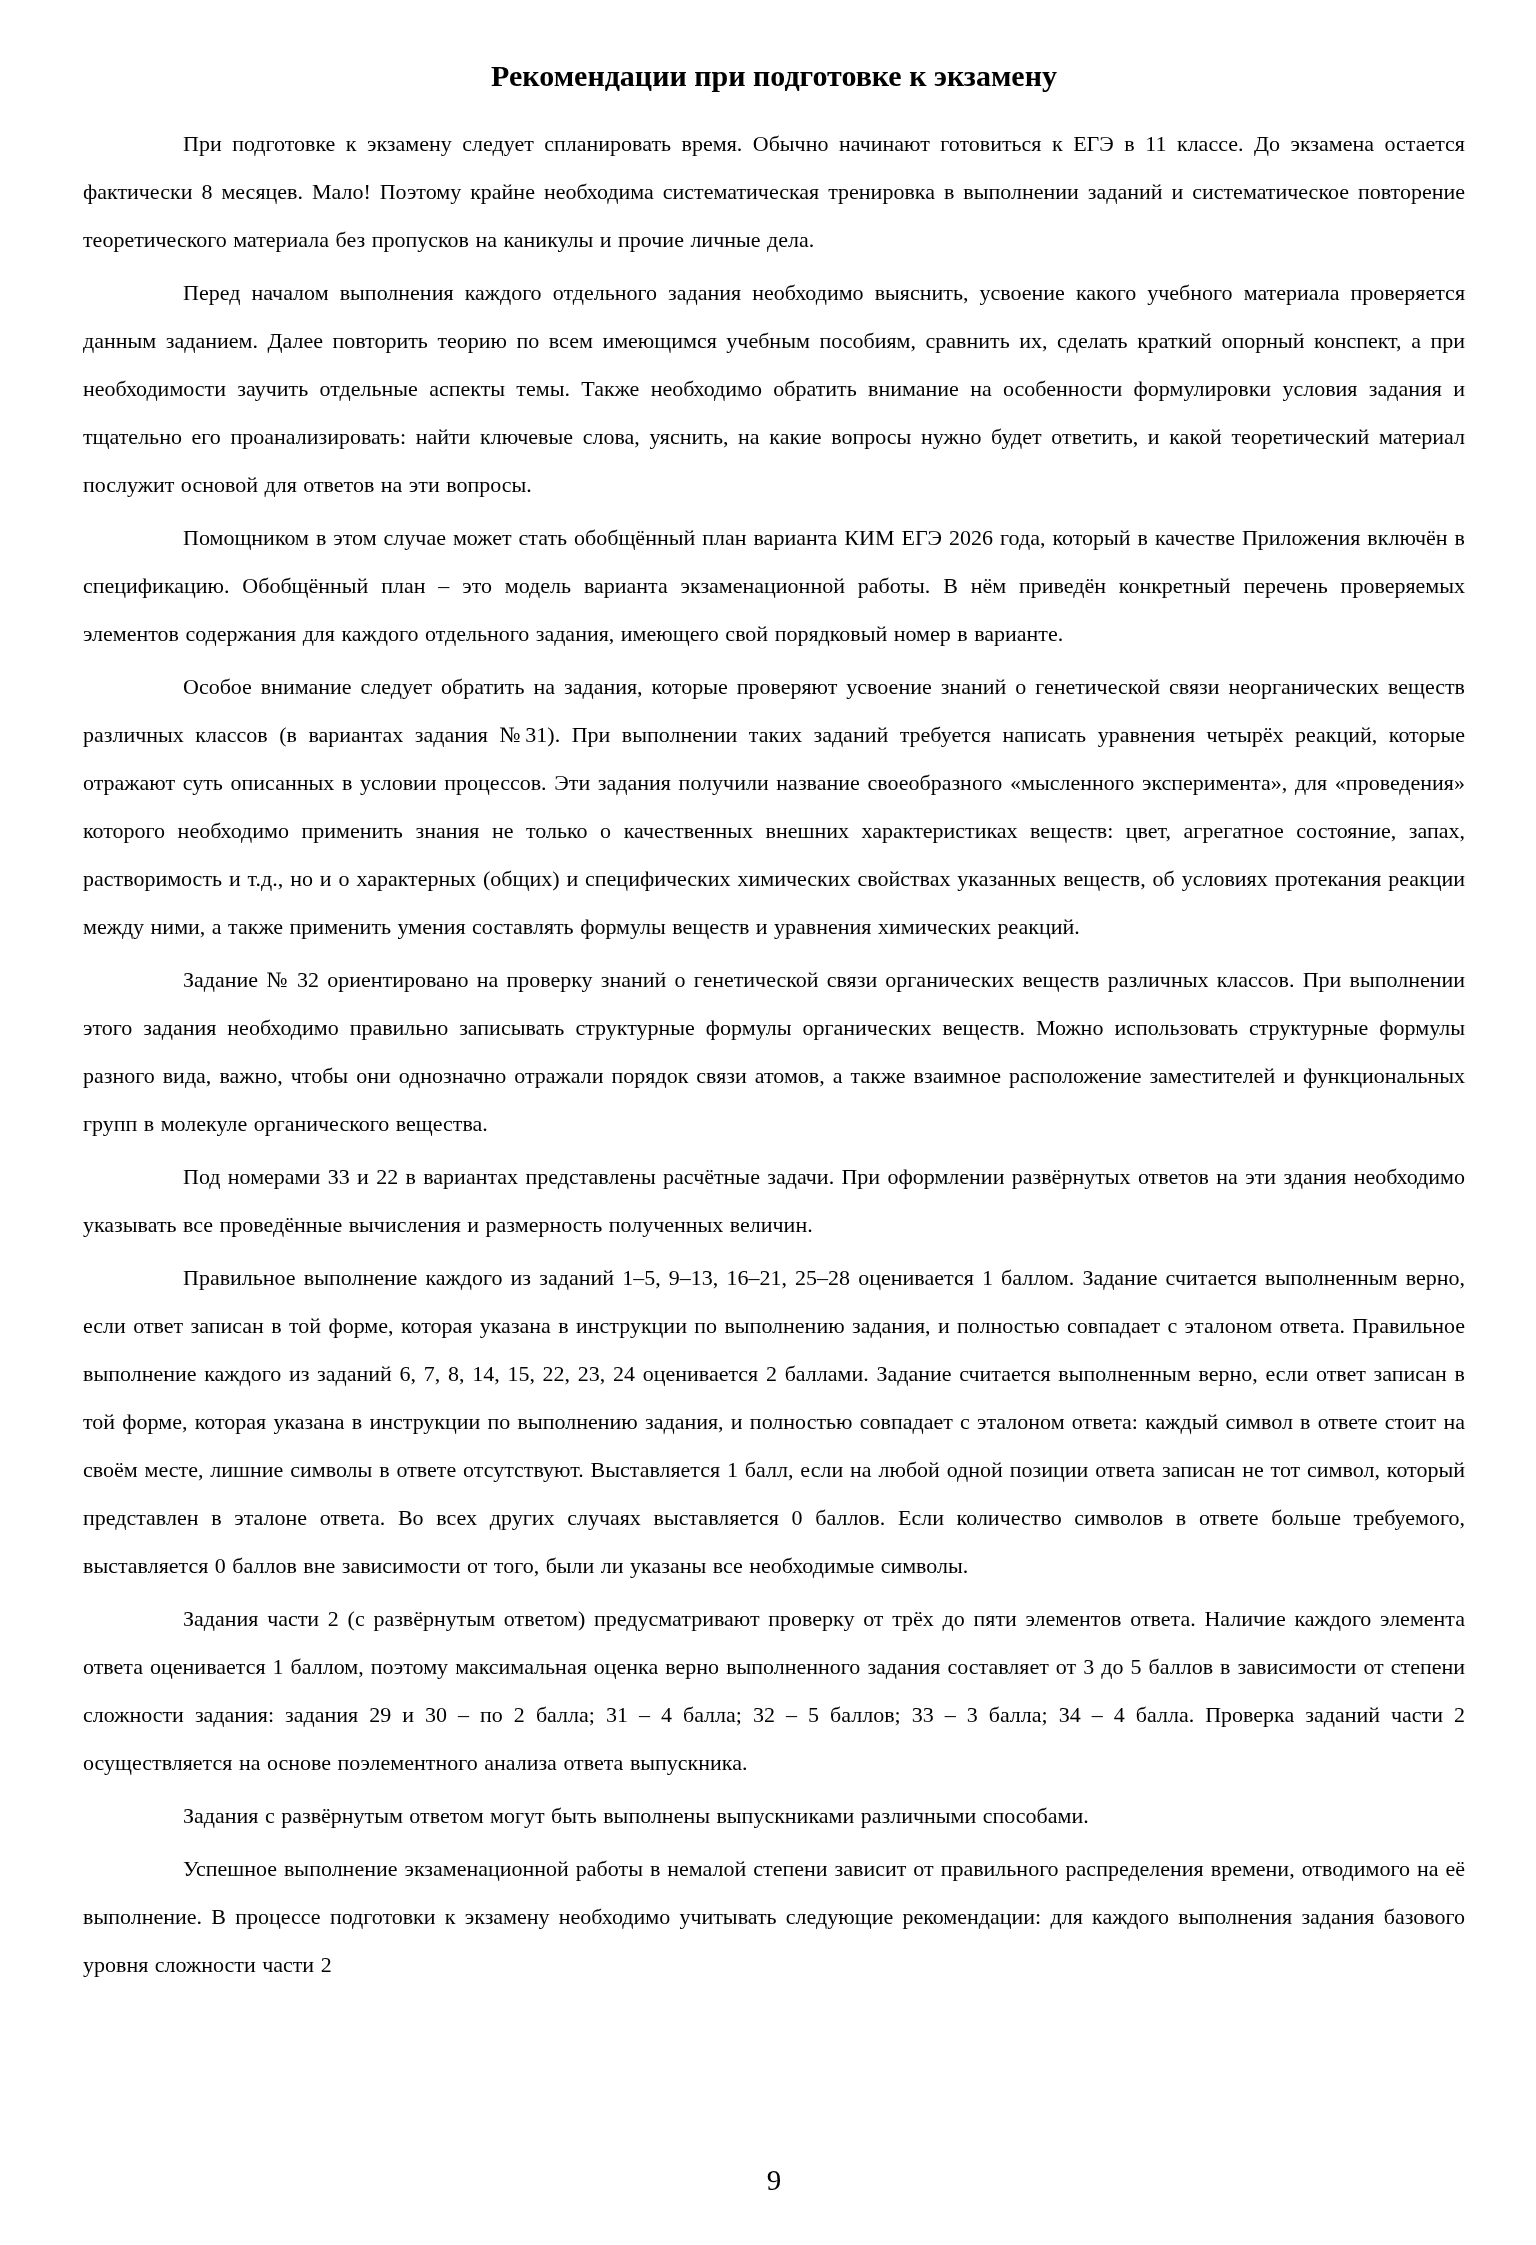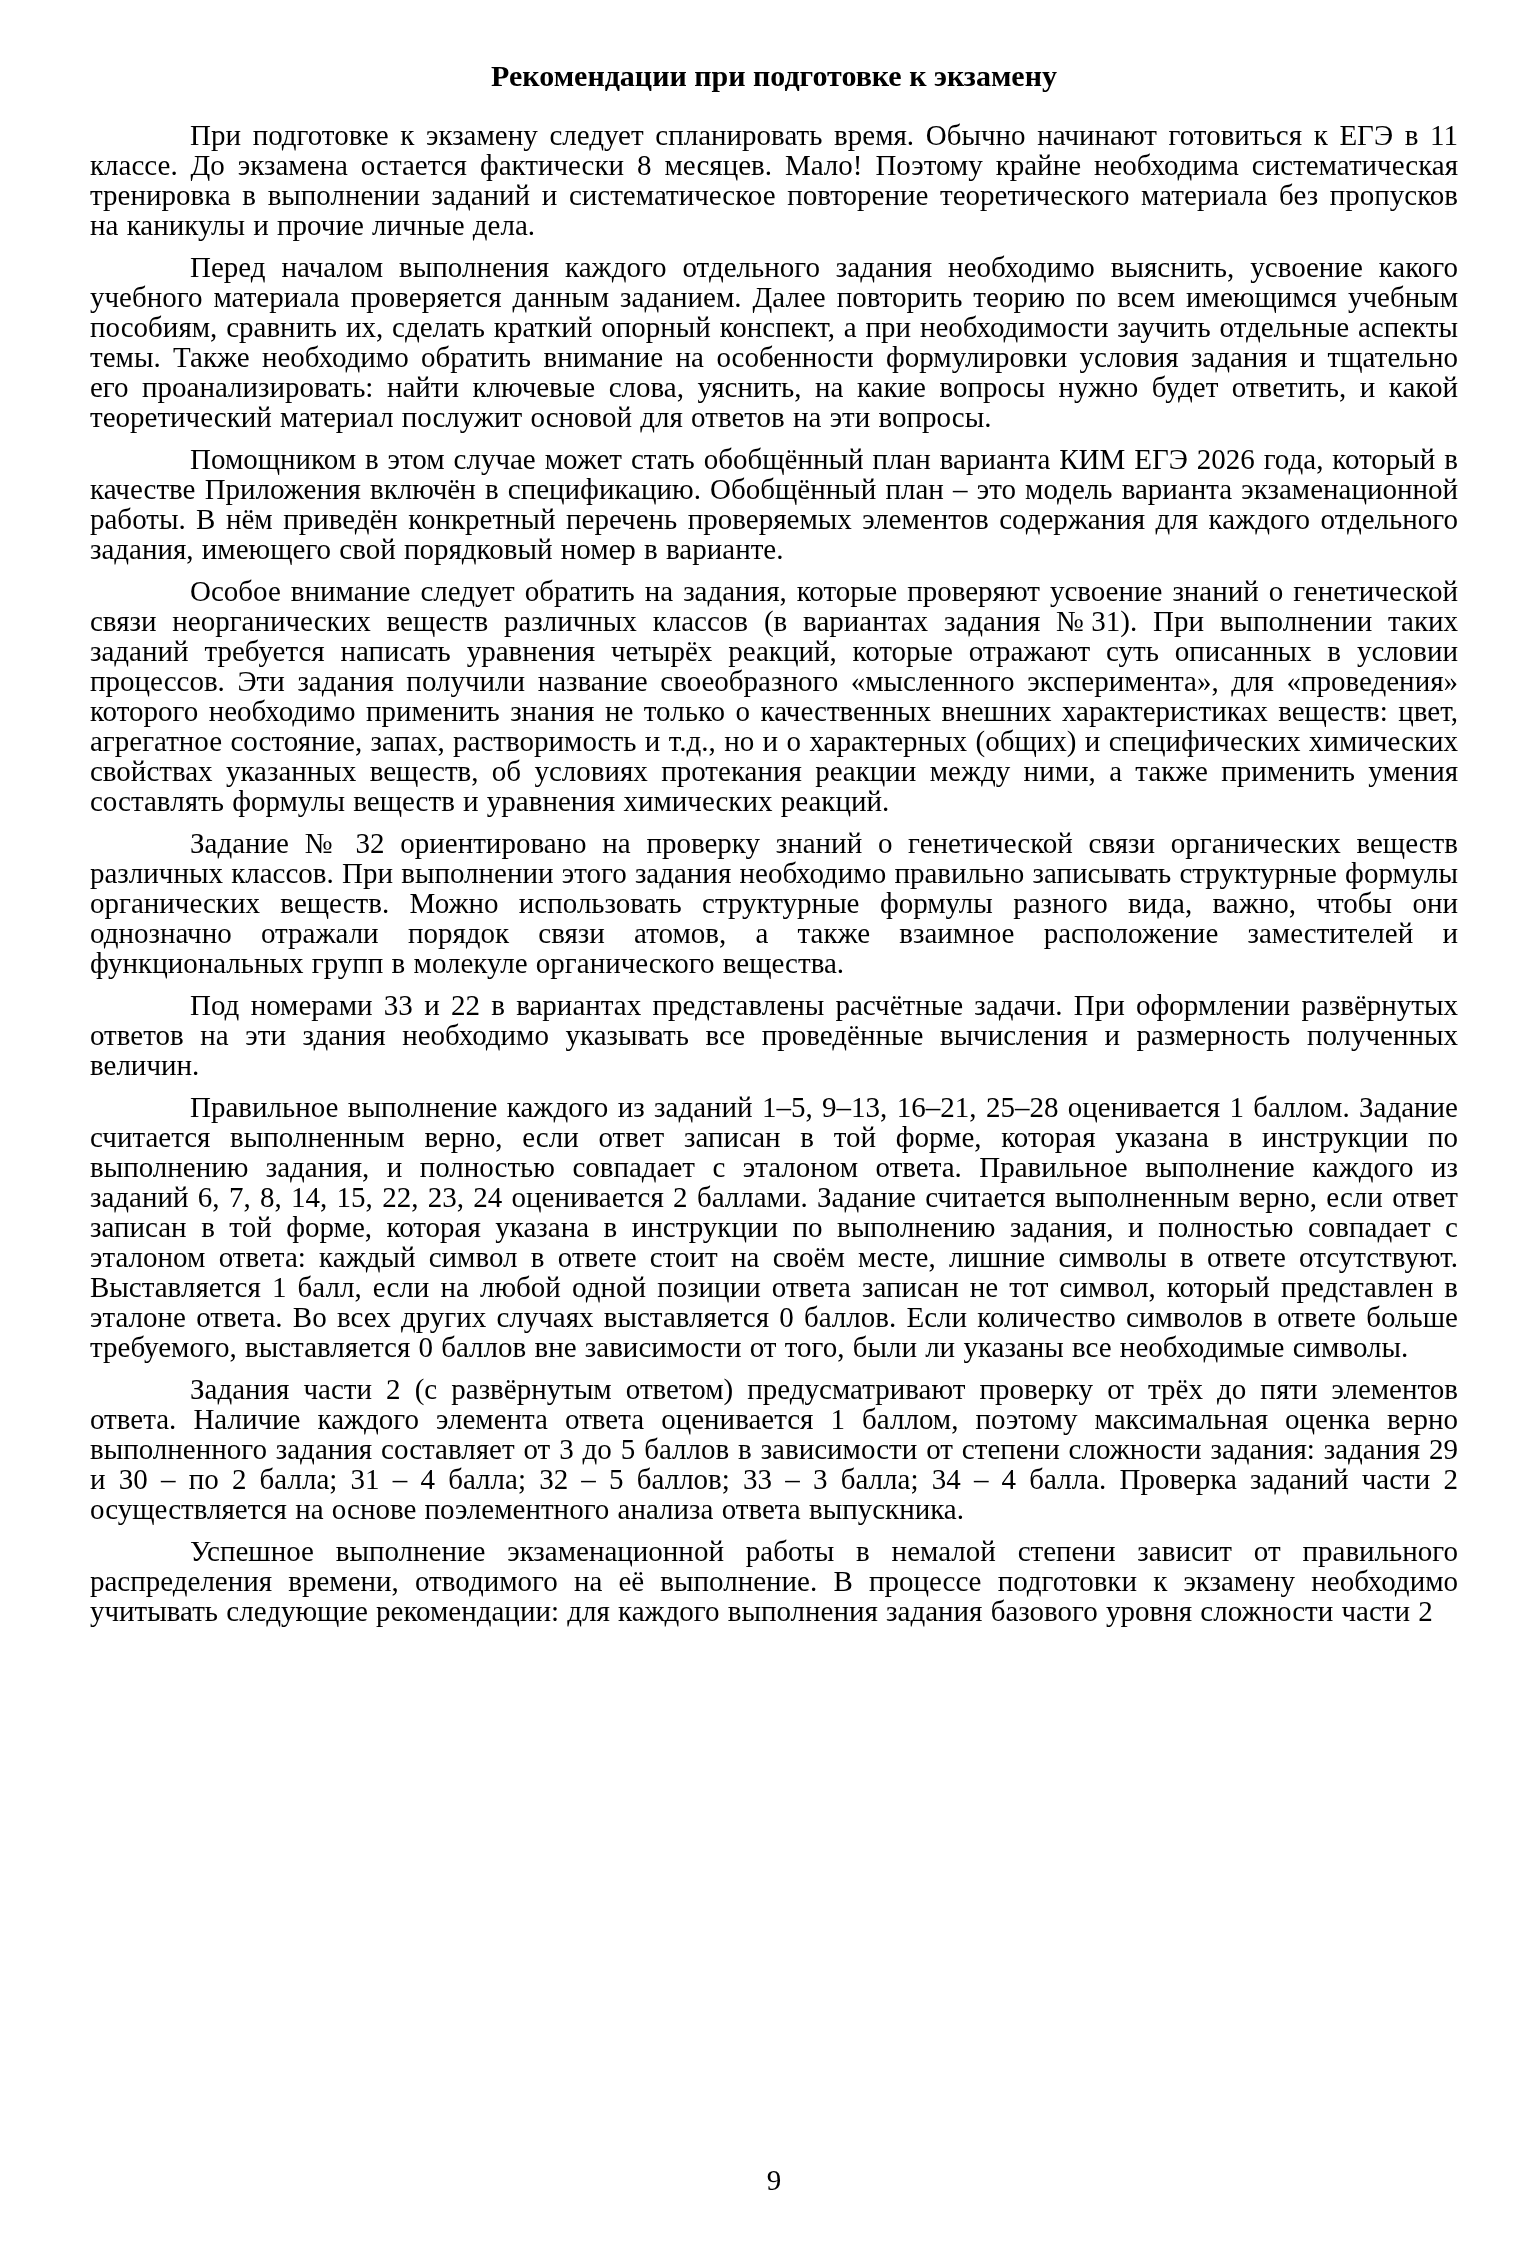--- a/index.html
+++ b/index.html
@@ -22,23 +22,23 @@
     padding: 58px 66px 0 78px;
   }
   .doc-title {
     font-size: 30px;
     font-weight: bold;
     text-align: center;
     margin: 0 0 26px 0;
     line-height: 36px;
   }
   .doc-body p.para {
-    margin: 12px;
-    font-size: 29px;
-    line-height: 30px;
+    margin: 5px;
+    font-size: 22px;
+    line-height: 48px;
     text-align: justify;
     text-indent: 100px;
     word-spacing: 1px;
   }
   .doc-body .it {
   }
   .page-number {
     position: absolute;
     top: 2162px;
     left: 78px;
@@ -56,17 +56,18 @@
 
   <div class="doc-body">
       <p class="para"><span>При подготовке к экзамену следует спланировать время. Обычно начинают готовиться к ЕГЭ в 11 классе. До экзамена остается фактически 8 месяцев. Мало! Поэтому крайне необходима систематическая тренировка в выполнении заданий и систематическое повторение теоретического материала без пропусков на каникулы и прочие личные дела.</span></p>
       <p class="para"><span>Перед началом выполнения каждого отдельного задания необходимо выяснить, усвоение какого учебного материала проверяется данным заданием. Далее повторить теорию по всем имеющимся учебным пособиям, сравнить их, сделать краткий опорный конспект, а при необходимости заучить отдельные аспекты темы. Также необходимо обратить внимание на </span><span class="it">особенности формулировки условия</span><span> задания и тщательно его проанализировать: найти ключевые слова, уяснить, на какие вопросы нужно будет ответить, и какой теоретический материал послужит основой для ответов на эти вопросы.</span></p>
       <p class="para"><span>Помощником в этом случае может стать обобщённый план варианта КИМ ЕГЭ 2026 года, который в качестве Приложения включён в спецификацию. Обобщённый план – это модель варианта экзаменационной работы. В нём приведён конкретный перечень проверяемых элементов содержания для каждого отдельного задания, имеющего свой порядковый номер в варианте.</span></p>
       <p class="para"><span>Особое внимание следует обратить на задания, которые проверяют усвоение знаний о генетической связи неорганических веществ различных классов (в вариантах задания №31). При выполнении таких заданий требуется написать уравнения четырёх реакций, которые отражают суть описанных в условии процессов. Эти задания получили название своеобразного «мысленного эксперимента», для «проведения» которого необходимо применить знания не только о качественных внешних характеристиках веществ: цвет, агрегатное состояние, запах, растворимость и т.д., но и о характерных (общих) и специфических химических свойствах указанных веществ, об условиях протекания реакции между ними, а также применить умения составлять формулы веществ и уравнения химических реакций.</span></p>
       <p class="para"><span>Задание № 32 ориентировано на проверку знаний о генетической связи органических веществ различных классов. При выполнении этого задания необходимо правильно записывать структурные формулы органических веществ. Можно использовать структурные формулы разного вида, важно, чтобы они однозначно отражали порядок связи атомов, а также взаимное расположение заместителей и функциональных групп в молекуле органического вещества.</span></p>
       <p class="para"><span>Под номерами 33 и 22 в вариантах представлены расчётные задачи. При оформлении развёрнутых ответов на эти здания необходимо указывать все проведённые вычисления и размерность полученных величин.</span></p>
       <p class="para"><span>Правильное выполнение каждого из заданий 1–5, 9–13, 16–21, 25–28 оценивается 1 баллом. Задание считается выполненным верно, если ответ записан в той форме, которая указана в инструкции по выполнению задания, и полностью совпадает с эталоном ответа. Правильное выполнение каждого из заданий 6, 7, 8, 14, 15, 22, 23, 24 оценивается 2 баллами. Задание считается выполненным верно, если ответ записан в той форме, которая указана в инструкции по выполнению задания, и полностью совпадает с эталоном ответа: каждый символ в ответе стоит на своём месте, лишние символы в ответе отсутствуют. Выставляется 1 балл, если на любой одной позиции ответа записан не тот символ, который представлен в эталоне ответа. Во всех других случаях выставляется 0 баллов. Если количество символов в ответе больше требуемого, выставляется 0 баллов вне зависимости от того, были ли указаны все необходимые символы.</span></p>
       <p class="para"><span>Задания части 2 (с развёрнутым ответом) предусматривают проверку от трёх до пяти элементов ответа. Наличие каждого элемента ответа оценивается 1 баллом, поэтому максимальная оценка верно выполненного задания составляет от 3 до 5 баллов в зависимости от степени сложности задания: задания 29 и 30 – по 2 балла; 31 – 4 балла; 32 – 5 баллов; 33 – 3 балла; 34 – 4 балла. Проверка заданий части 2 осуществляется на основе поэлементного анализа ответа выпускника.</span></p>
+      <p class="para"><span>Задания с развёрнутым ответом могут быть выполнены выпускниками различными способами.</span></p>
       <p class="para"><span>Успешное выполнение экзаменационной работы в немалой степени зависит от </span><span class="it">правильного распределения времени, отводимого на её выполнение.</span><span> В процессе подготовки к экзамену необходимо учитывать следующие рекомендации: для каждого выполнения задания базового уровня сложности части 2</span></p>
     </div>
 
   <div class="page-number">9</div>
 </div>
 
 </body></html>

